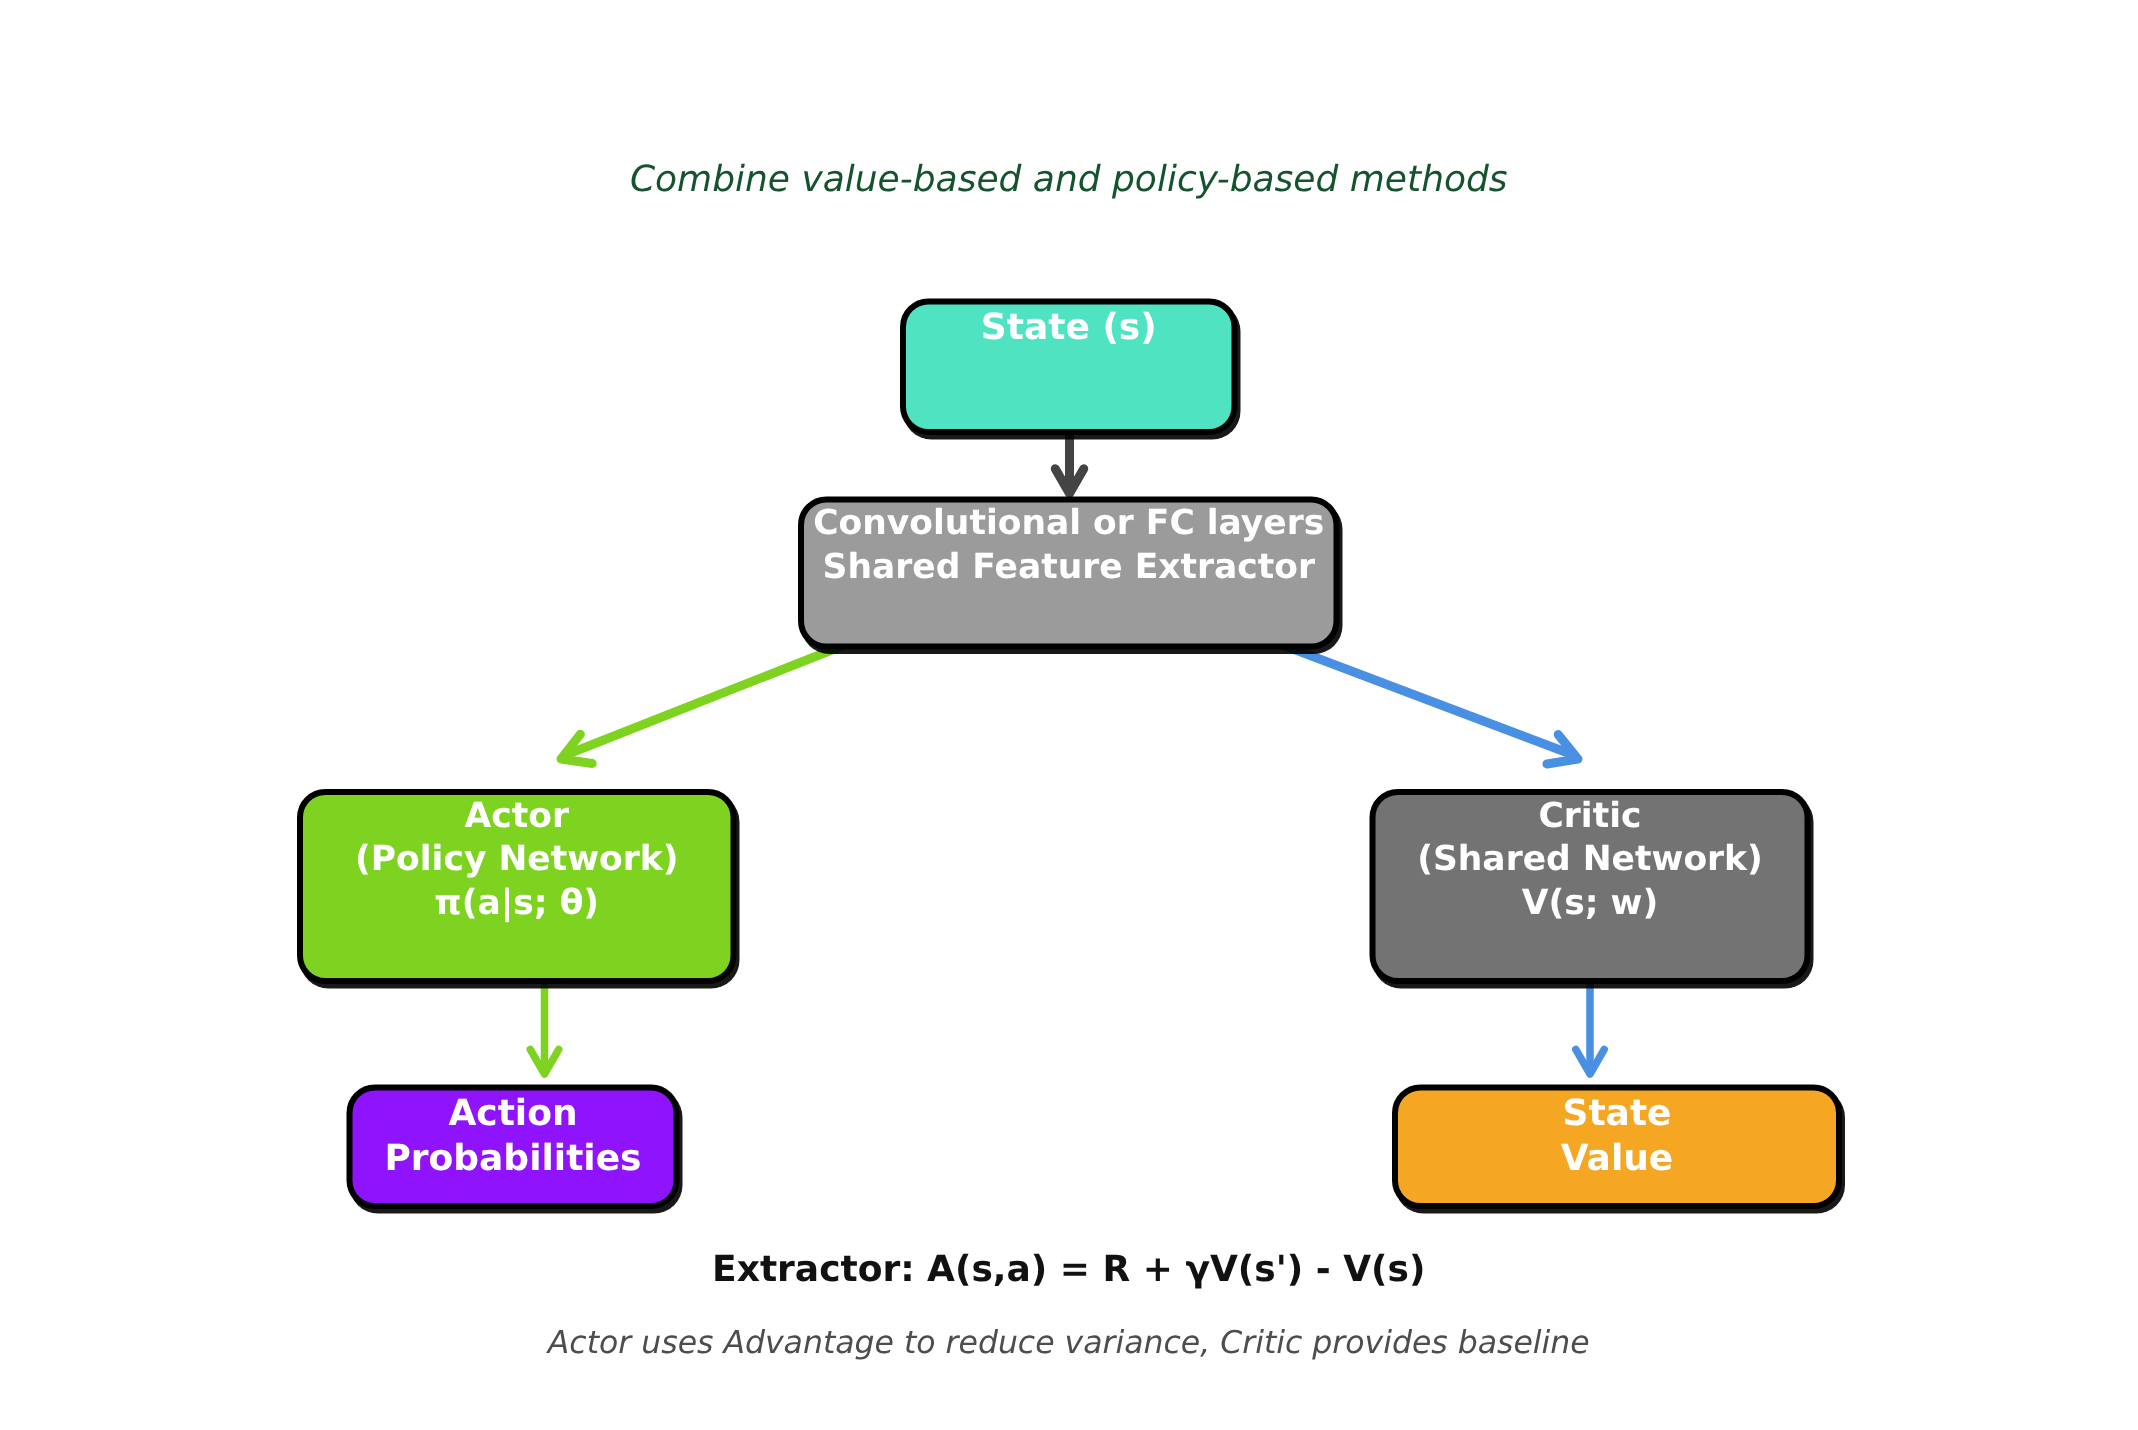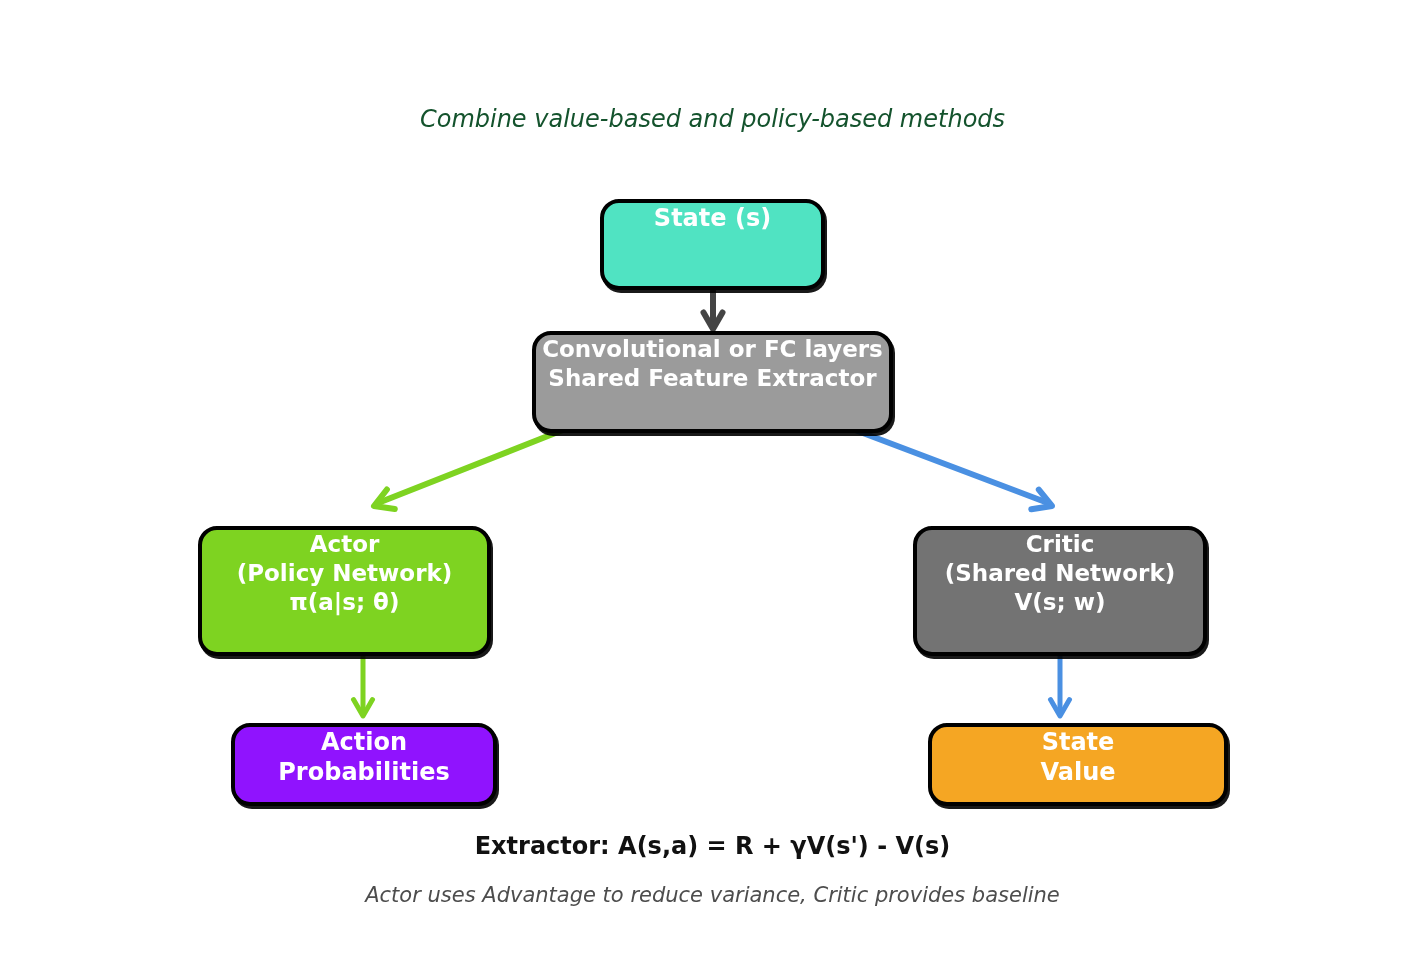--- a/index.html
+++ b/index.html
@@ -25,21 +25,21 @@
     border:4px solid #000000;border-radius:19px;
     box-shadow:2px 3px 0 rgba(0,0,0,0.9);
     display:flex;flex-direction:column;align-items:center;
     color:#ffffff;font-weight:bold;text-align:center;white-space:nowrap;
   }
   .node span{display:block;line-height:1.25;}
   .node-state{left:600px;top:199px;width:225px;height:91px;font-size:24px;}
   .node-shared{left:532px;top:331px;width:361px;height:102px;font-size:23px;}
   .node-actor{left:198px;top:526px;width:293px;height:130px;font-size:23px;}
   .node-critic{left:913px;top:526px;width:294px;height:130px;font-size:23px;}
-  .node-action{left:231px;top:723px;width:266px;height:83px;font-size:24px;}
+  .node-action{left:231px;top:723px;width:222px;height:83px;font-size:24px;}
   .node-value{left:928px;top:723px;width:300px;height:83px;font-size:24px;}
   .formula{
     position:absolute;top:833px;left:0;width:100%;
     text-align:center;font-size:24px;font-weight:bold;color:#111111;
     line-height:1.1;
   }
   .note{
     position:absolute;top:884px;left:0;width:100%;
     text-align:center;font-size:21px;font-style:italic;color:#4d4d4d;
     line-height:1.1;

